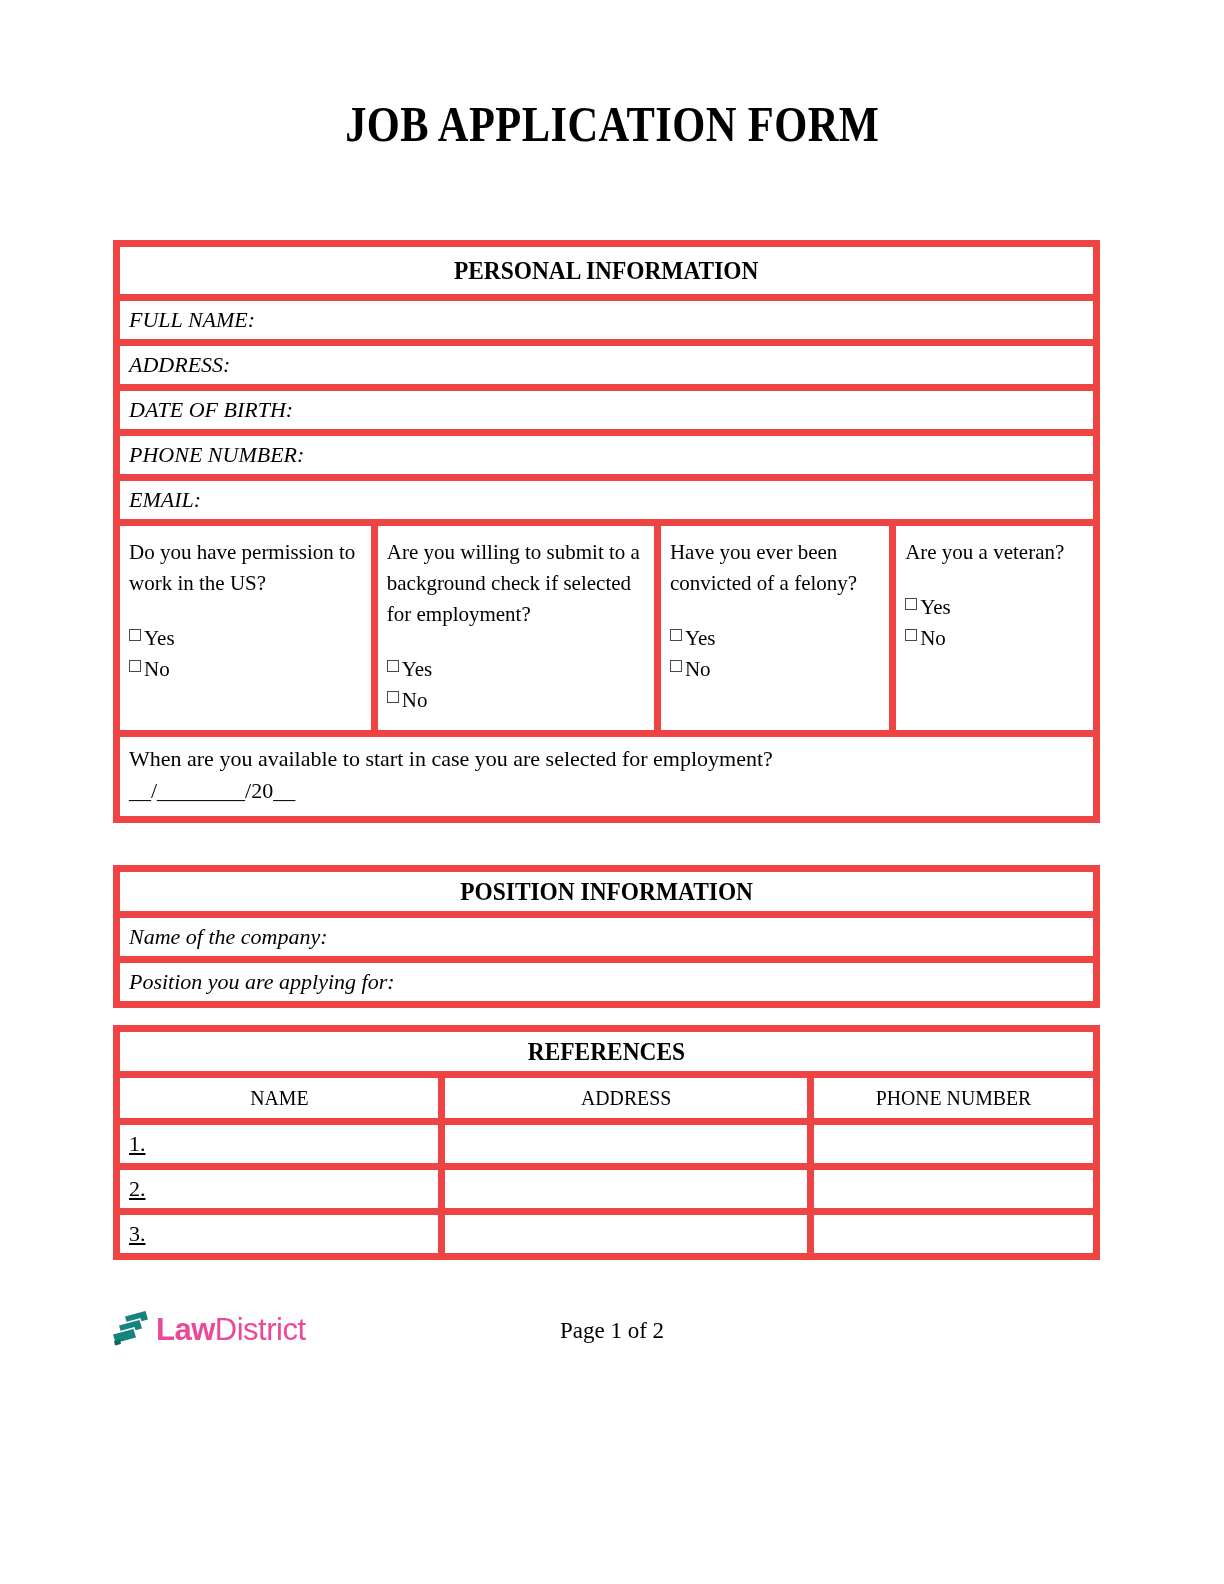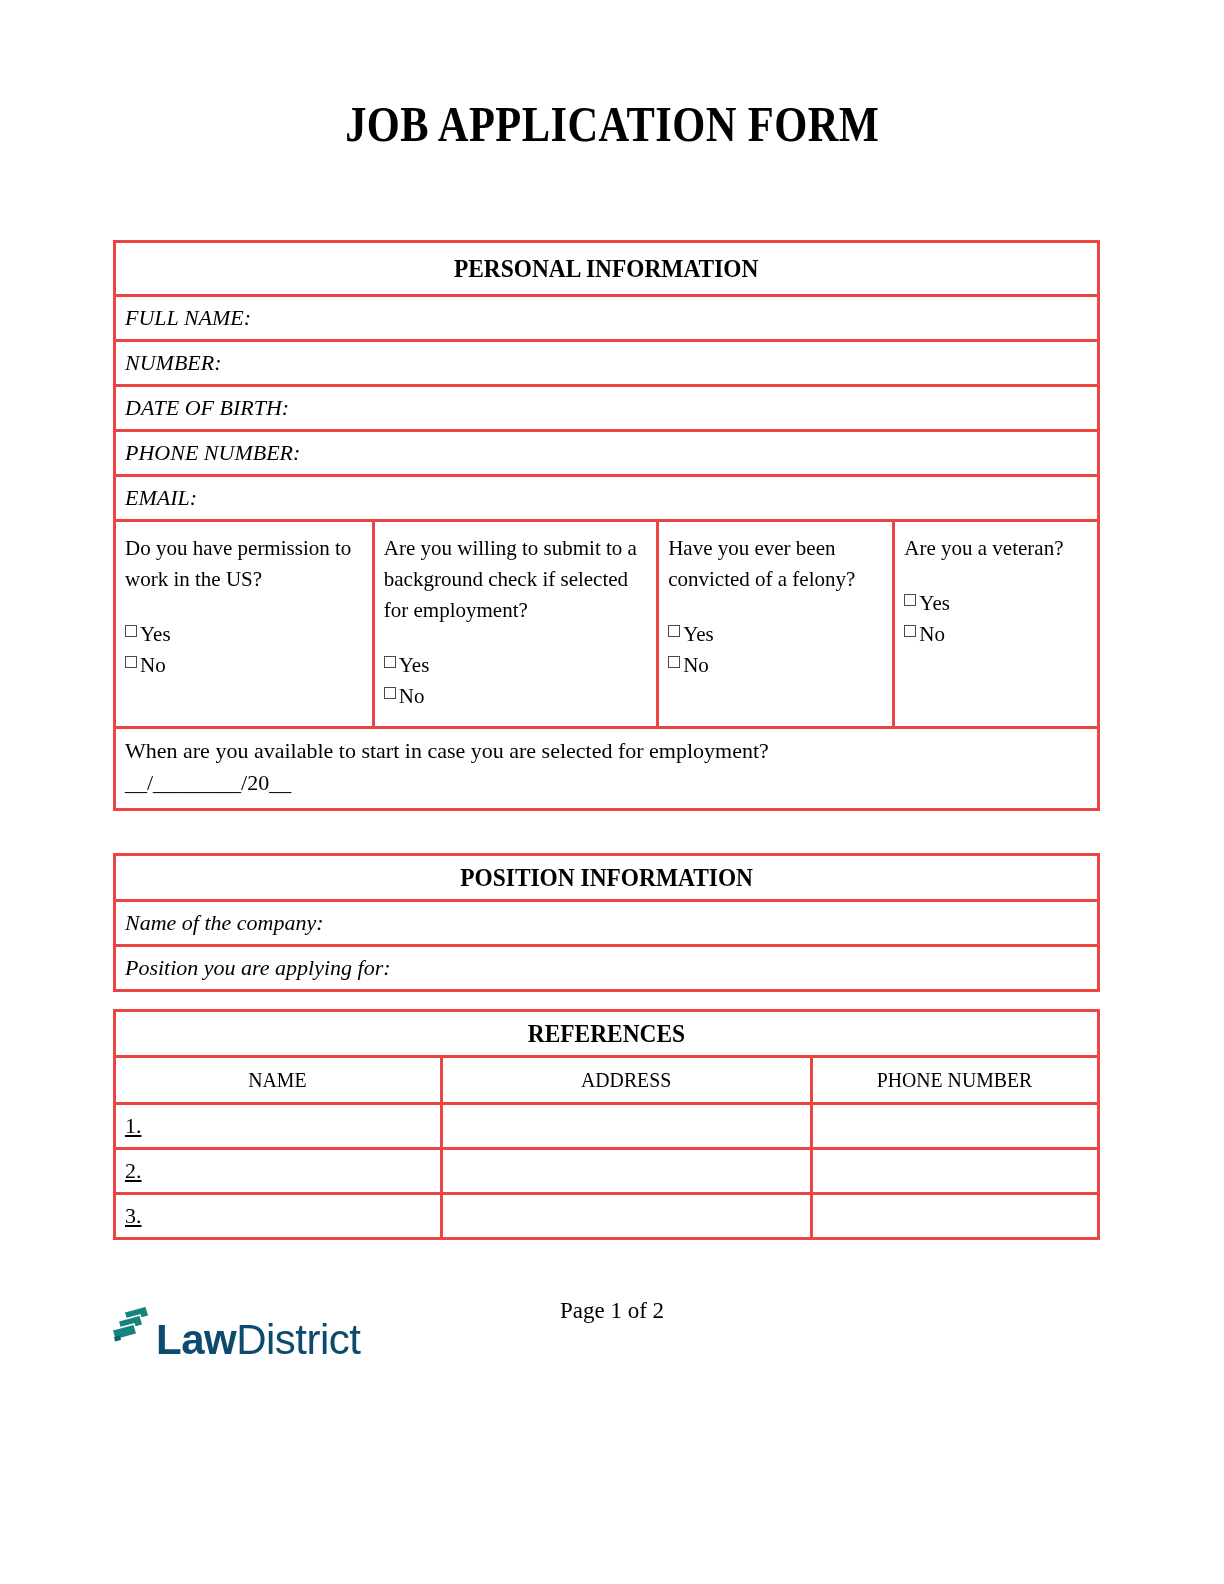--- a/index.html
+++ b/index.html
@@ -21,21 +21,21 @@
   }
 
   
   table {
     border-collapse: collapse;
     width: 987px;
     margin-left: 113px;
     table-layout: fixed;
   }
   td {
-    border: 3px solid #ef4444;
+    border: 7px solid #ef4444;
     font-size: 22px;
     vertical-align: middle;
   }
   .tbl-personal { margin-top: 87px; }
   .tbl-position { margin-top: 42px; }
   .tbl-references { margin-top: 17px; text-decoration: underline; }
 
   .section-cell { text-align: center; }
   .section-cell .sec-txt {
     font-size: 26px; font-weight: bold;
@@ -75,22 +75,22 @@
 
   
   .footer { position: relative; margin-top: 46px; height: 56px; }
   .page-label {
     position: absolute; left: 0; right: 0; top: 12px;
     text-align: center; font-size: 23px;
   }
   .brand { position: absolute; left: 110px; top: 2px; display: flex; align-items: center; }
   .brand-text {
     font-family: "Liberation Sans", sans-serif;
-    font-size: 42px; color: #0c4a6e; letter-spacing: -0.5px;
-    margin-left: 4px; white-space: nowrap; margin-top: 28px;
+    font-size: 31px; color: #ec4899; letter-spacing: -0.5px;
+    margin-left: 4px; white-space: nowrap;
   }
   .brand-text .bold { font-weight: bold; }
 </style>
 </head>
 <body>
 
 <div class="page">
 
   <div class="title-wrap">
     <span class="doc-title">JOB APPLICATION FORM</span>
@@ -109,21 +109,21 @@
         <span class="sec-txt">PERSONAL INFORMATION</span>
       </td>
     </tr>
     <tr>
       <td colspan="4" class="field">
         <span>FULL NAME:</span>
       </td>
     </tr>
     <tr>
       <td colspan="4" class="field">
-        <span>NUMBER:</span>
+        <span>ADDRESS:</span>
       </td>
     </tr>
     <tr>
       <td colspan="4" class="field">
         <span>DATE OF BIRTH:</span>
       </td>
     </tr>
     <tr>
       <td colspan="4" class="field">
         <span>PHONE NUMBER:</span>

